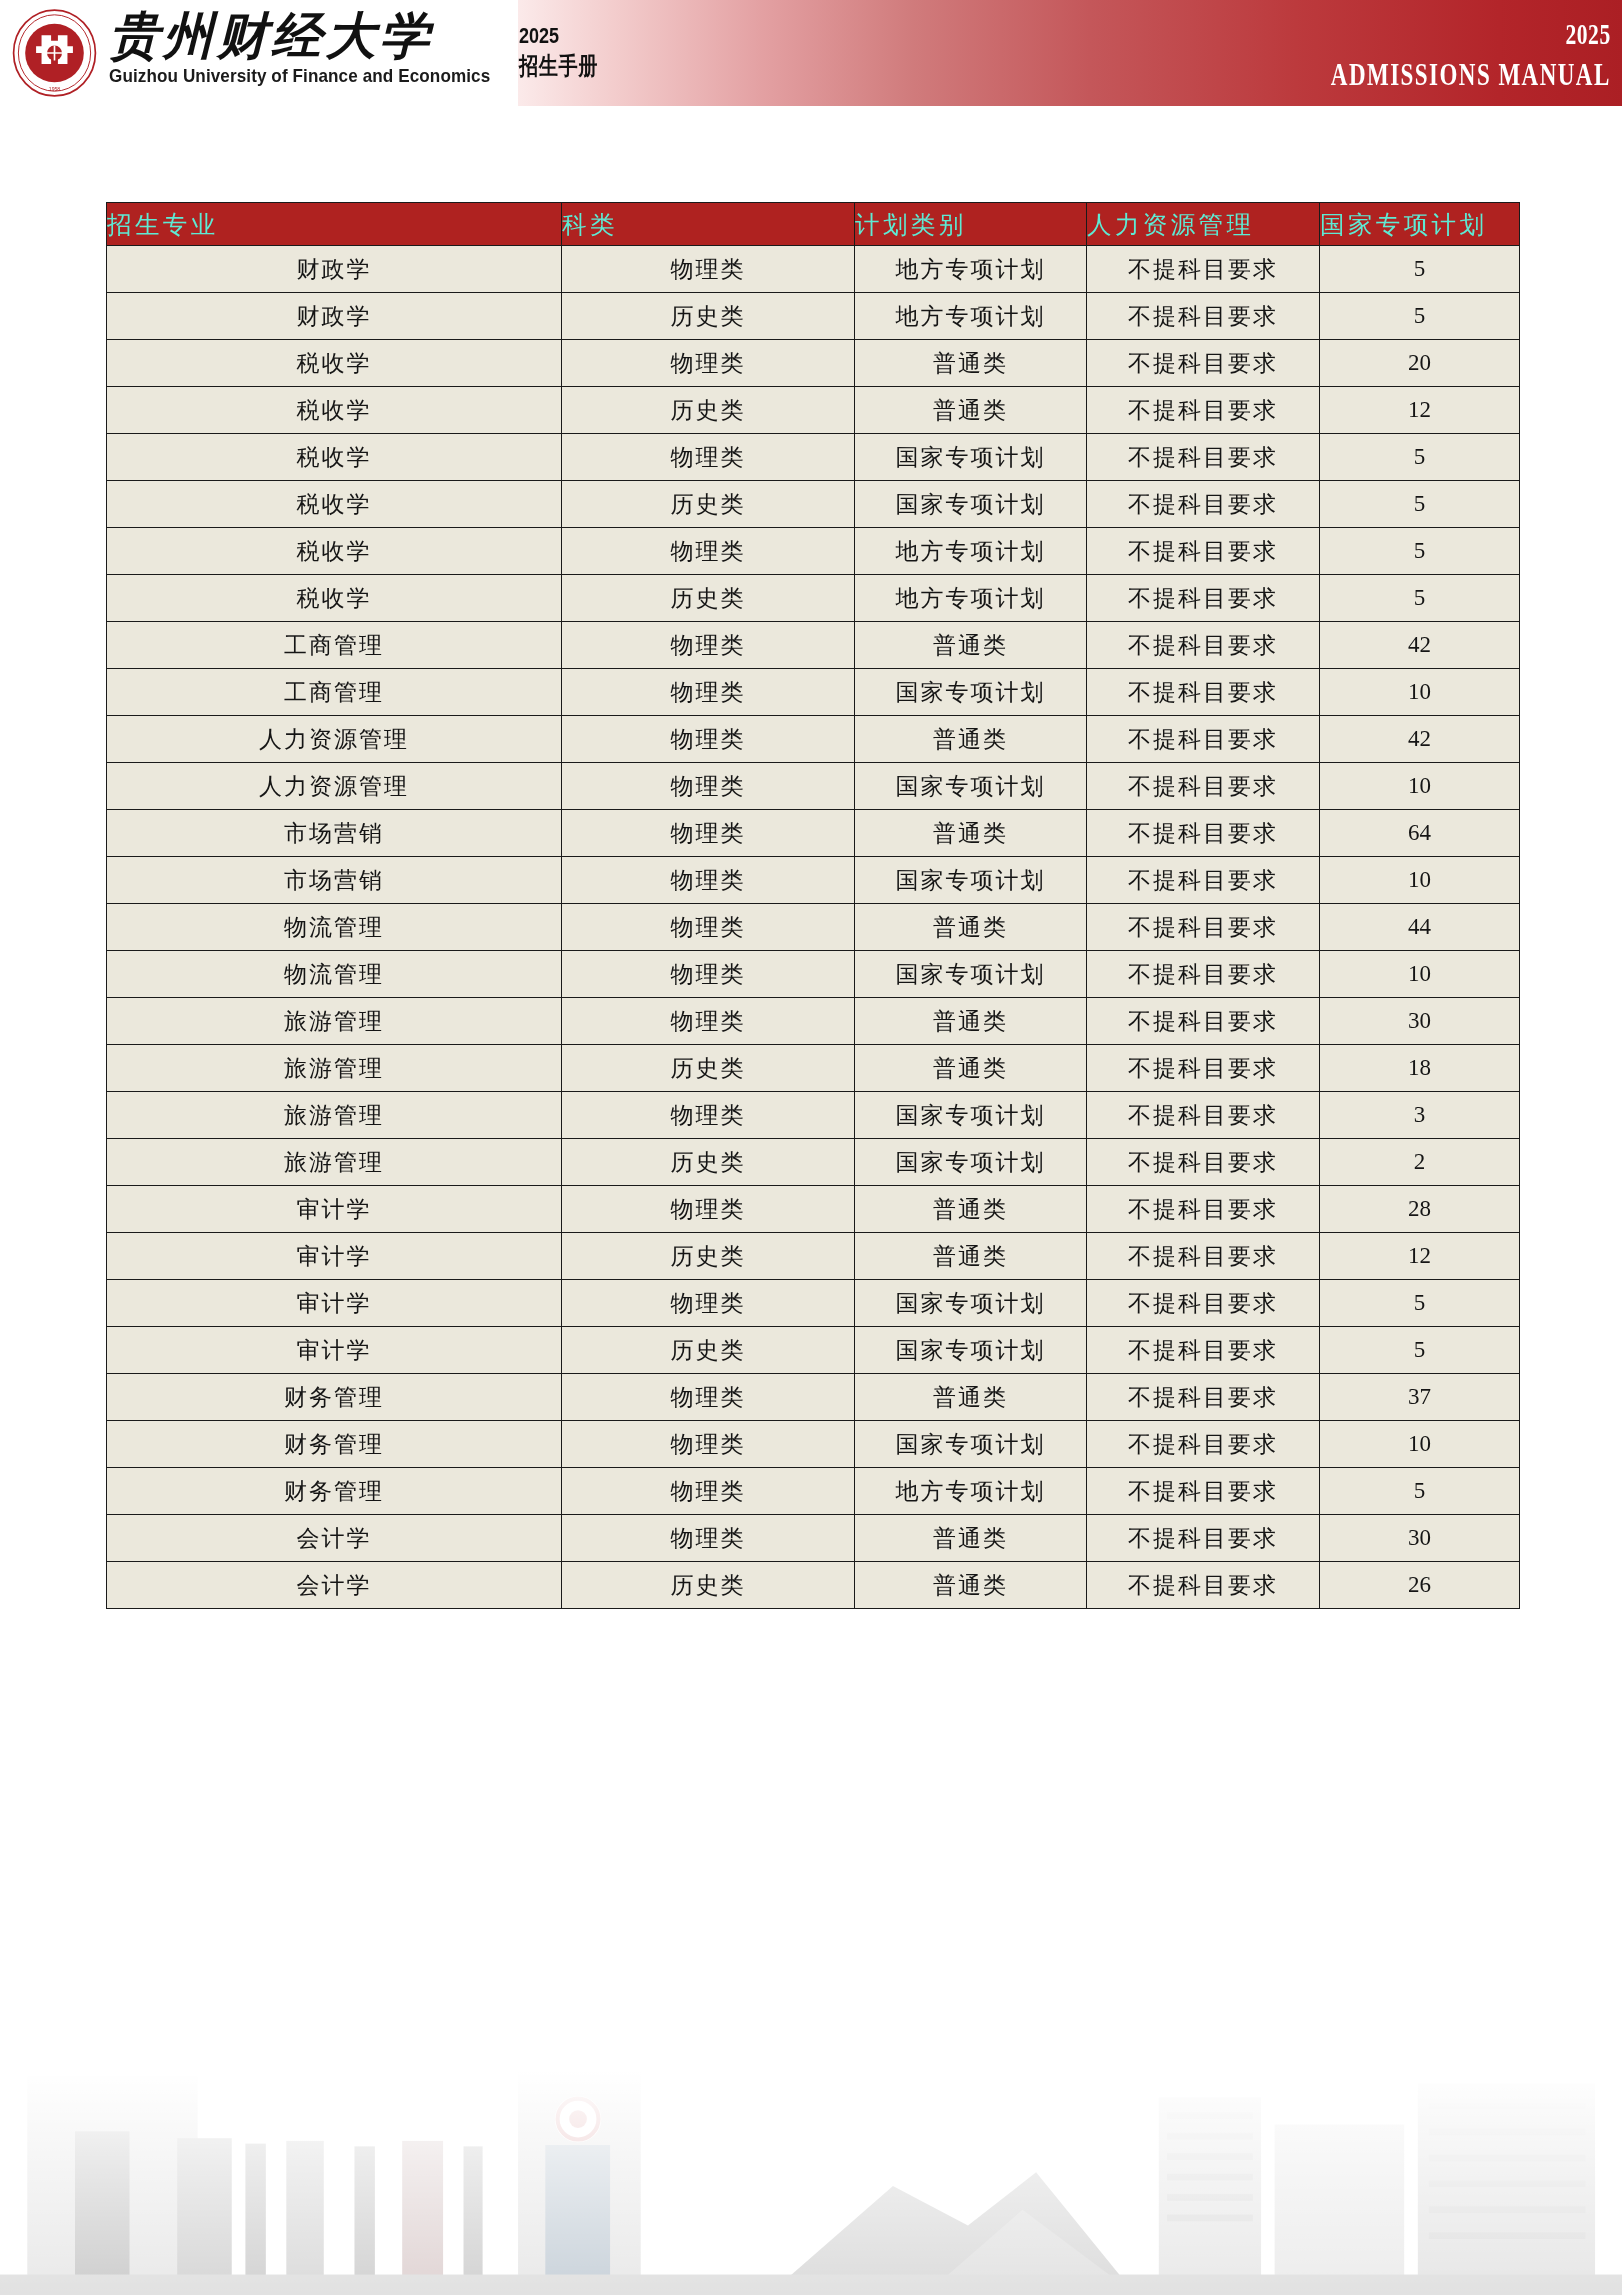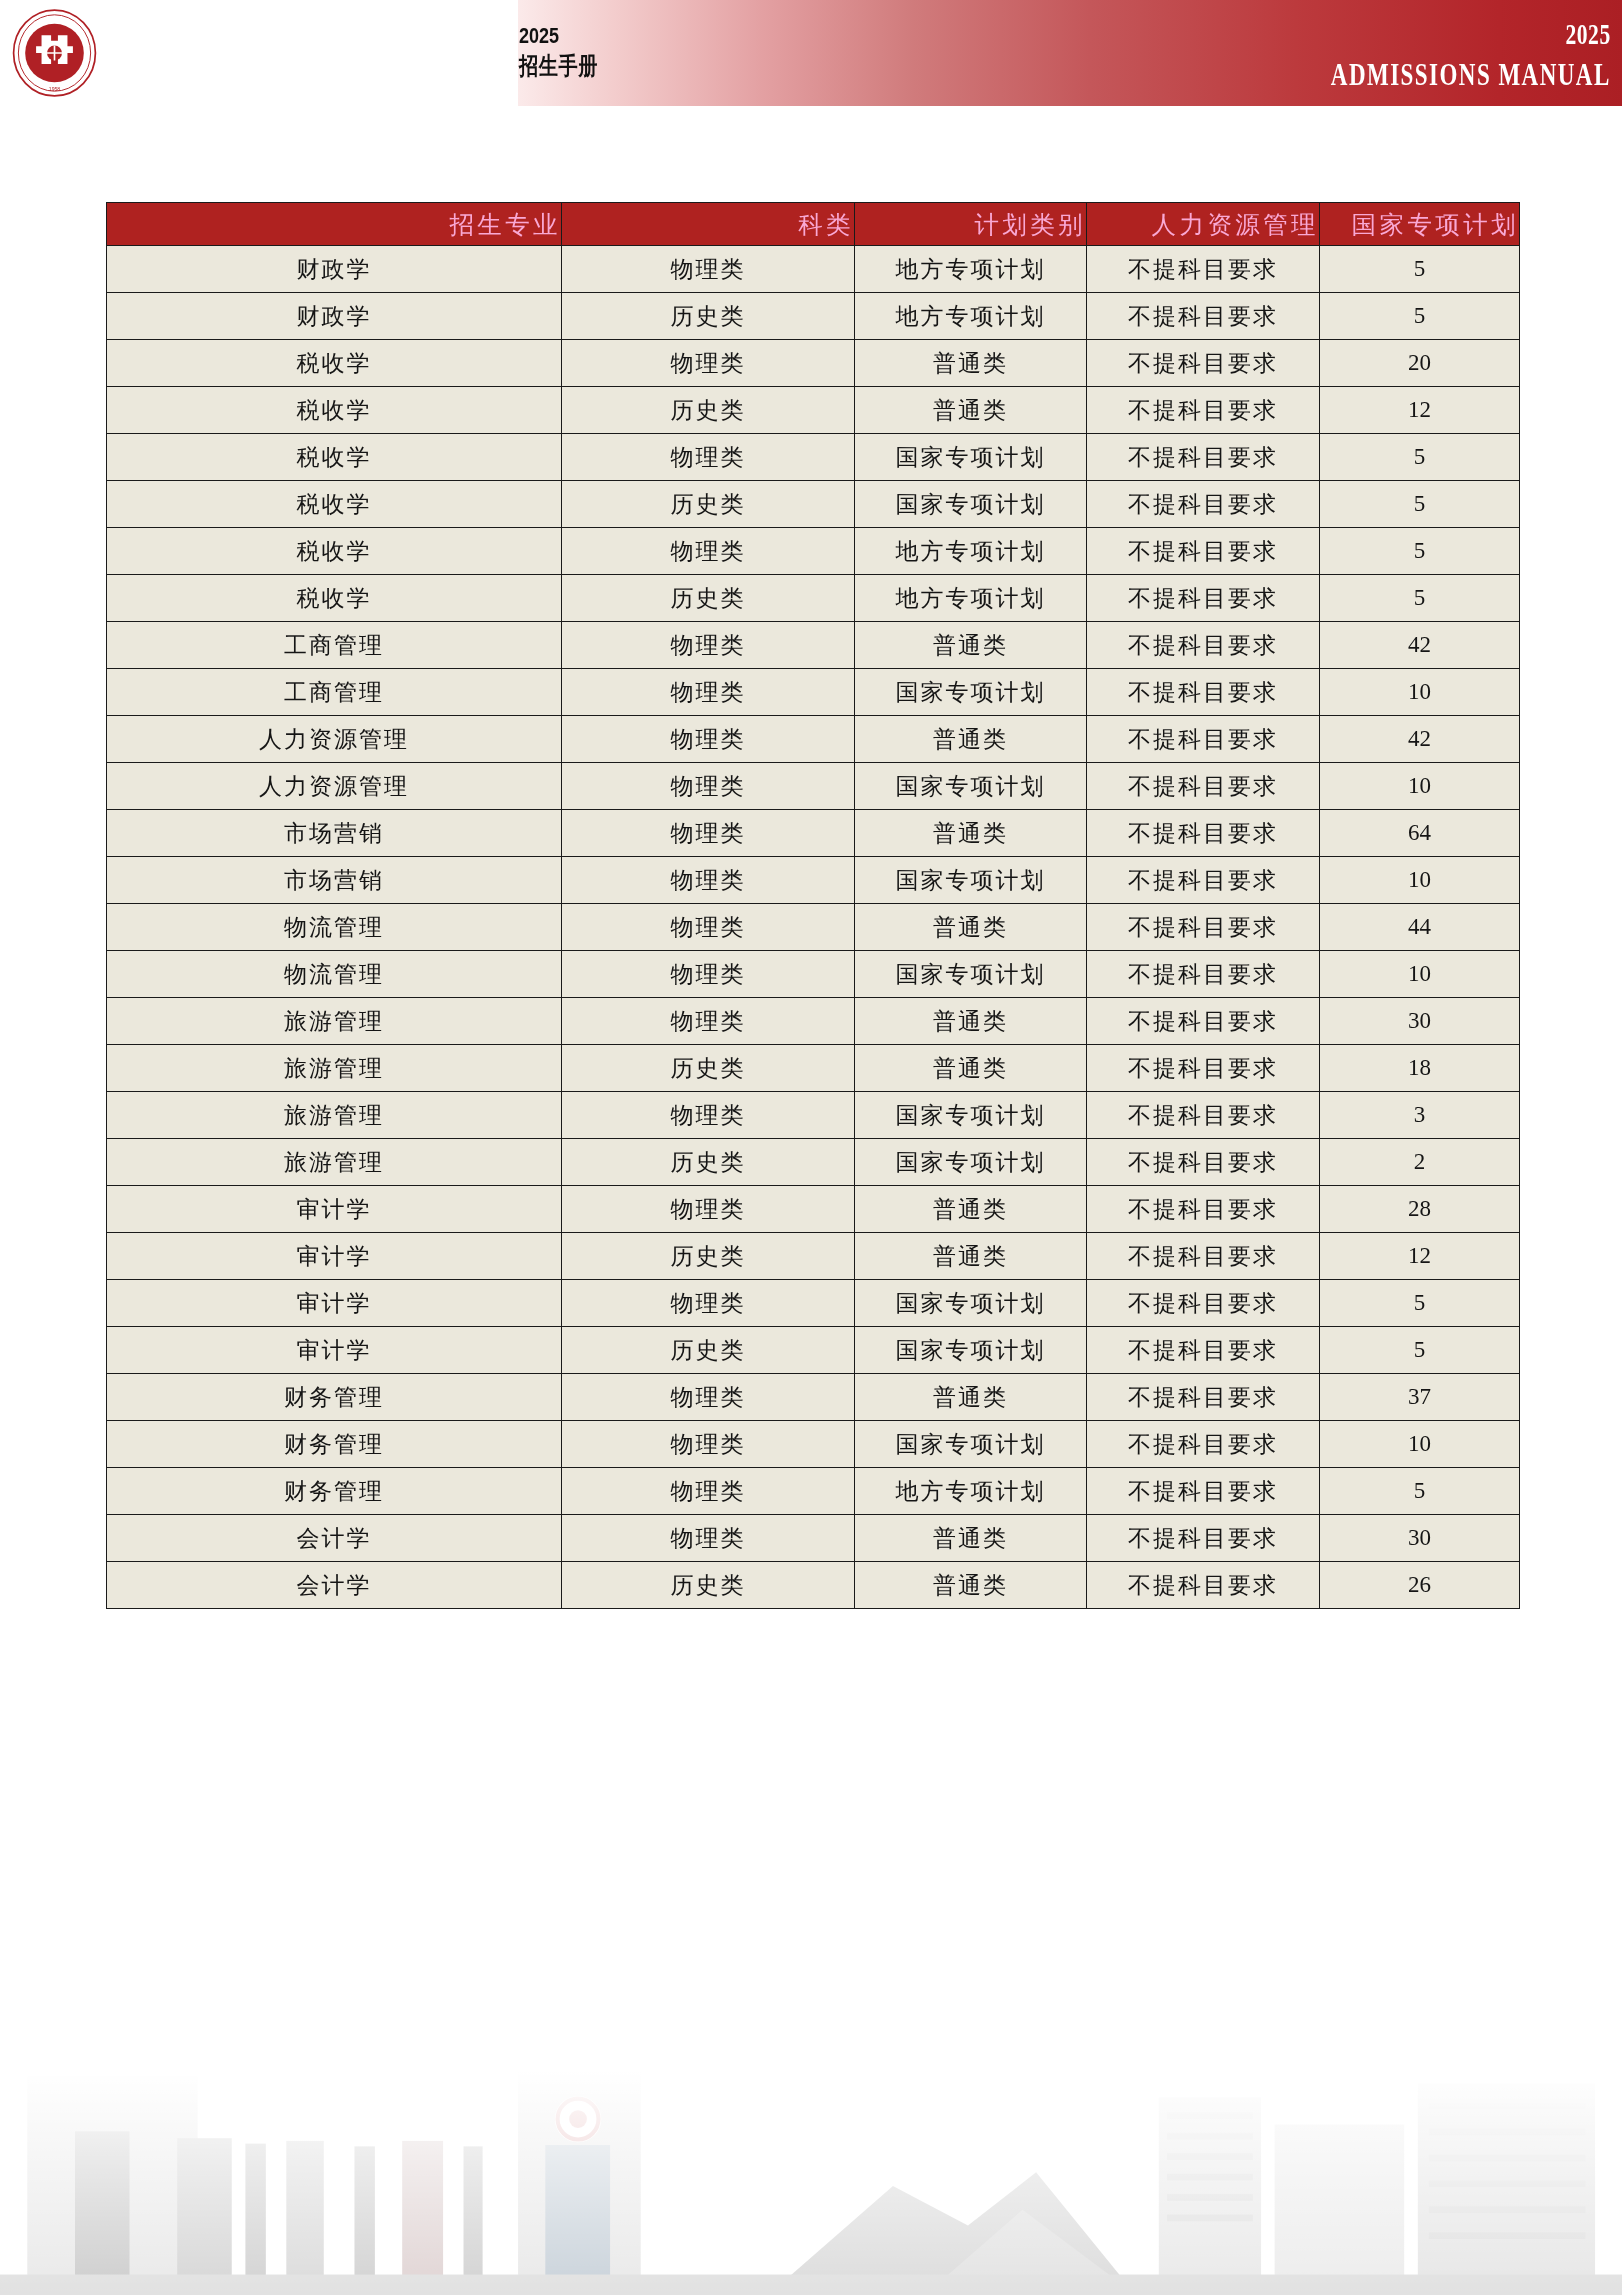--- a/index.html
+++ b/index.html
@@ -110,26 +110,26 @@
     table-layout: fixed;
   }
   table.plan-table col.c0 { width: 455px; }
   table.plan-table col.c1 { width: 293px; }
   table.plan-table col.c2 { width: 232px; }
   table.plan-table col.c3 { width: 233px; }
   table.plan-table col.c4 { width: 200px; }
 
   table.plan-table th {
     background: #AF2220;
-    color: #f9a8d4;
+    color: #5eead4;
     font-size: 24.5px;
     font-weight: normal;
     font-family: Liberation Serif, serif;
     height: 42px;
-    text-align: right;
+    text-align: left;
     vertical-align: middle;
     border: 1.4px solid #1a1a1a;
     letter-spacing: 3.4px;
     padding: 0;
   }
   table.plan-table td {
     background: #EBE8DC;
     color: #151515;
     font-size: 23px;
     font-family: "Liberation Serif", "DejaVu Serif", serif;
@@ -177,20 +177,24 @@
       <ellipse cx="65" cy="66" rx="60" ry="63" fill="#ffffff" stroke="#B02025" stroke-width="2.5"></ellipse>
       <ellipse cx="65" cy="66" rx="53" ry="56" fill="#ffffff" stroke="#B02025" stroke-width="1.4"></ellipse>
       <circle cx="65" cy="66" r="43" fill="#B02025"></circle>
       <path d="M46 40 h14 v8 h10 v-8 h14 v16 h8 v10 h-8 v16 h-14 v-8 h-10 v8 h-14 v-16 h-8 v-10 h8 z" fill="#ffffff"></path>
       <circle cx="65" cy="66" r="11" fill="#B02025"></circle>
       <path d="M54 66 h22 M65 55 v22" stroke="#ffffff" stroke-width="2.4"></path>
       <text x="65" y="122" font-size="7.5" fill="#B02025" text-anchor="middle" font-family="Liberation Sans, sans-serif">1958</text>
     </svg>
   </div>
 
+  <div class="brand-block">
+    <div class="brand-cn">贵州财经大学</div>
+    <div class="brand-en">Guizhou University of Finance and Economics</div>
+  </div>
 
   <div class="header-cn-manual">
     <div class="yr">2025</div>
     <div class="tl">招生手册</div>
   </div>
 
   <div class="header-en-manual">
     <div class="yr">2025</div>
     <div class="tl">ADMISSIONS  MANUAL</div>
   </div>

